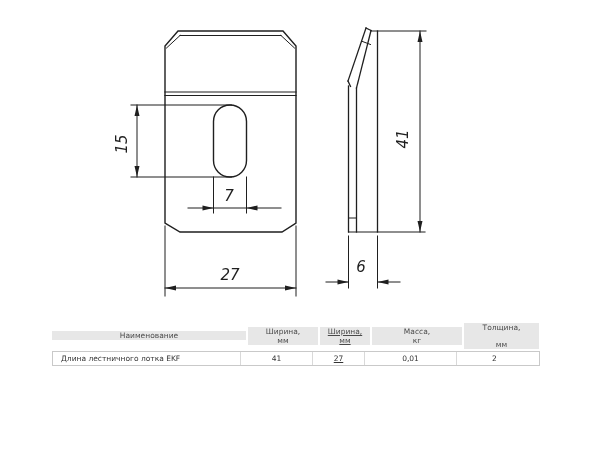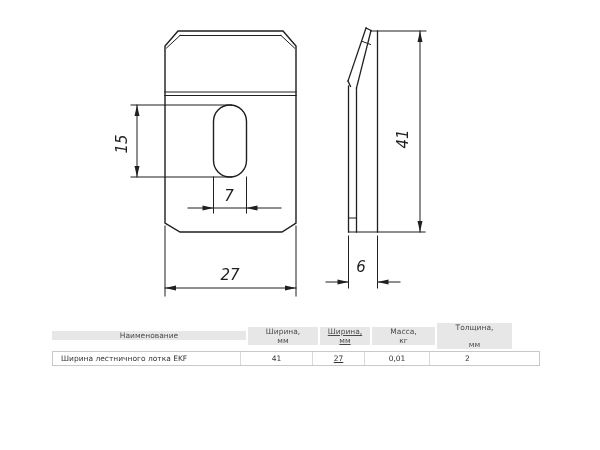--- a/index.html
+++ b/index.html
@@ -28,21 +28,21 @@
   .spec-header .cell:last-child{border-right:none;gap:8px;}
   .spec-body{margin-top:3px;border:1px solid #c9c9c9;display:flex;height:15px;box-sizing:border-box;}
   .spec-body .cell{
     display:flex;align-items:center;justify-content:center;
     box-sizing:border-box;border-right:1px solid #d9d9d9;line-height:13px;
   }
   .spec-body .cell:last-child{border-right:none;}
   .col-name{width:196px;}
   .col-length{width:72px;}
   .col-width{width:52px;text-decoration:underline;}
-  .col-mass{width:65px;}
+  .col-mass{width:92px;}
   .col-thickness{width:75px;}
   .spec-body .col-name{justify-content:flex-start;padding-left:8px;width:188px;}
 </style>
 </head>
 <body>
 
 <div class="canvas">
 
   <svg class="drawing-svg" width="600" height="315" viewBox="0 0 600 315">
     <g stroke="#1f1f1f" fill="none" stroke-linecap="square">
@@ -145,21 +145,21 @@
       <div class="cell col-mass">
         <span>Масса,</span>
         <span>кг</span>
       </div>
       <div class="cell col-thickness">
         <span>Толщина,</span>
         <span>мм</span>
       </div>
     </div>
     <div class="spec-body">
-      <div class="cell col-name">Ширина лестничного лотка EKF</div>
+      <div class="cell col-name">Длина лестничного лотка EKF</div>
       <div class="cell col-length">41</div>
       <div class="cell col-width">27</div>
       <div class="cell col-mass">0,01</div>
       <div class="cell col-thickness">2</div>
     </div>
   </div>
 
 </div>
 
 </body></html>

